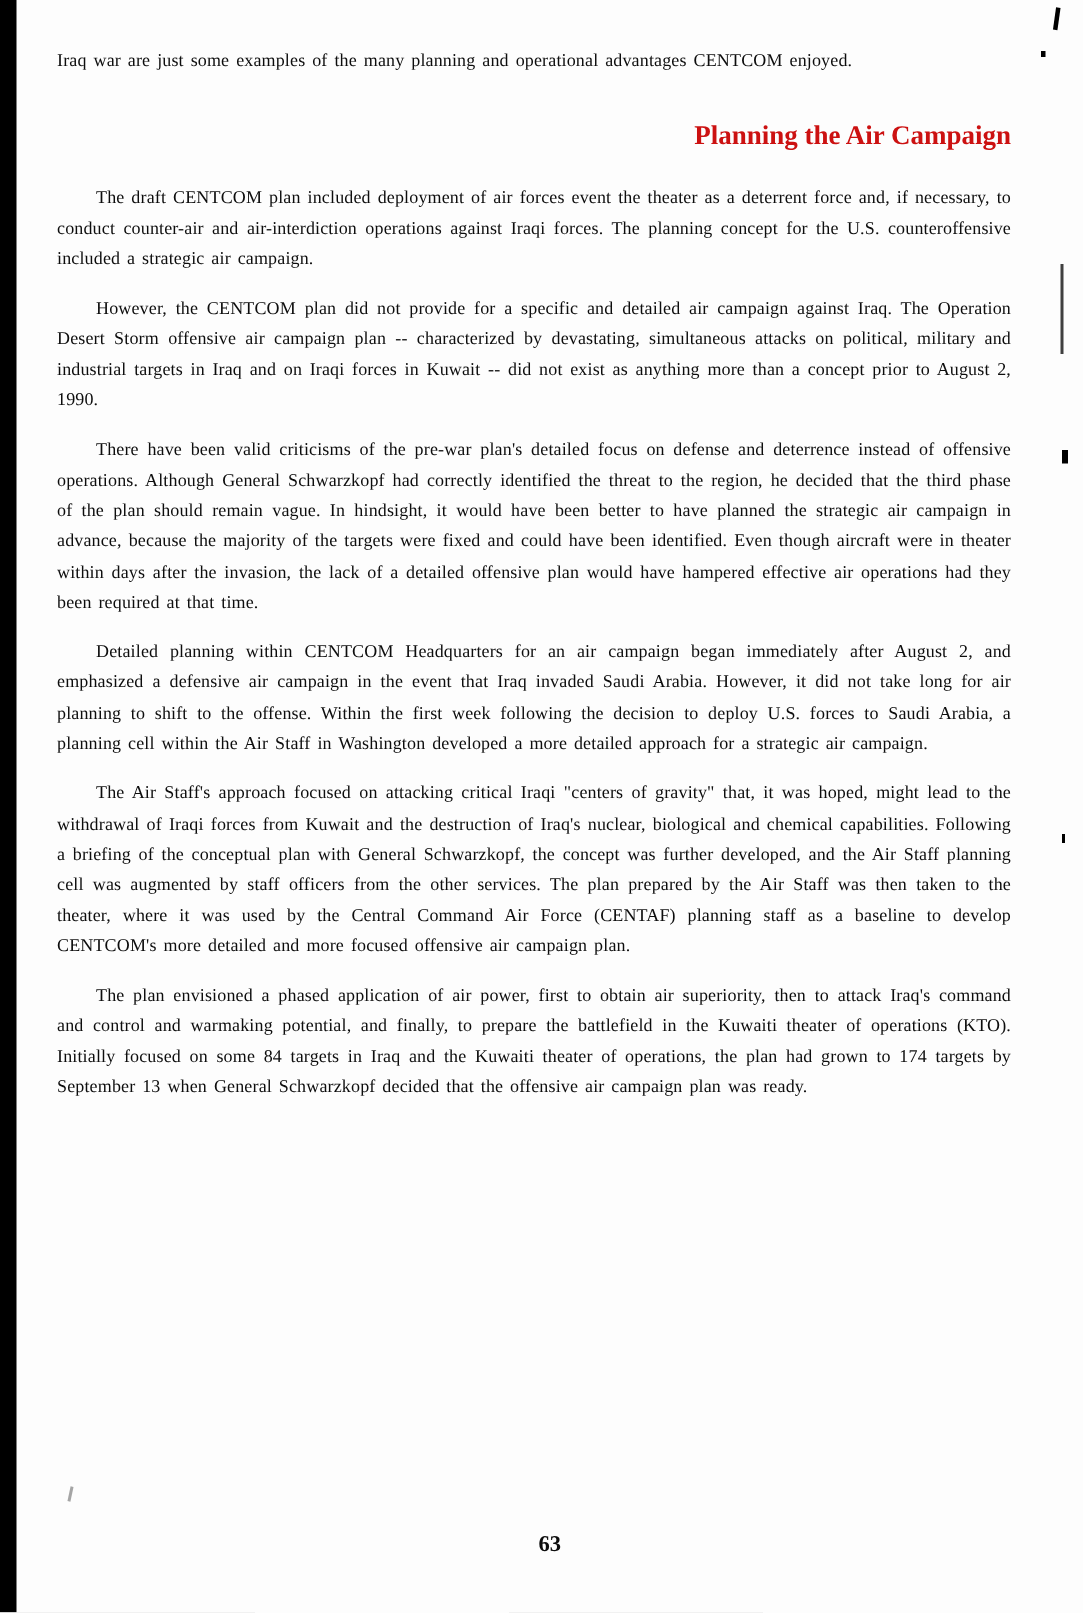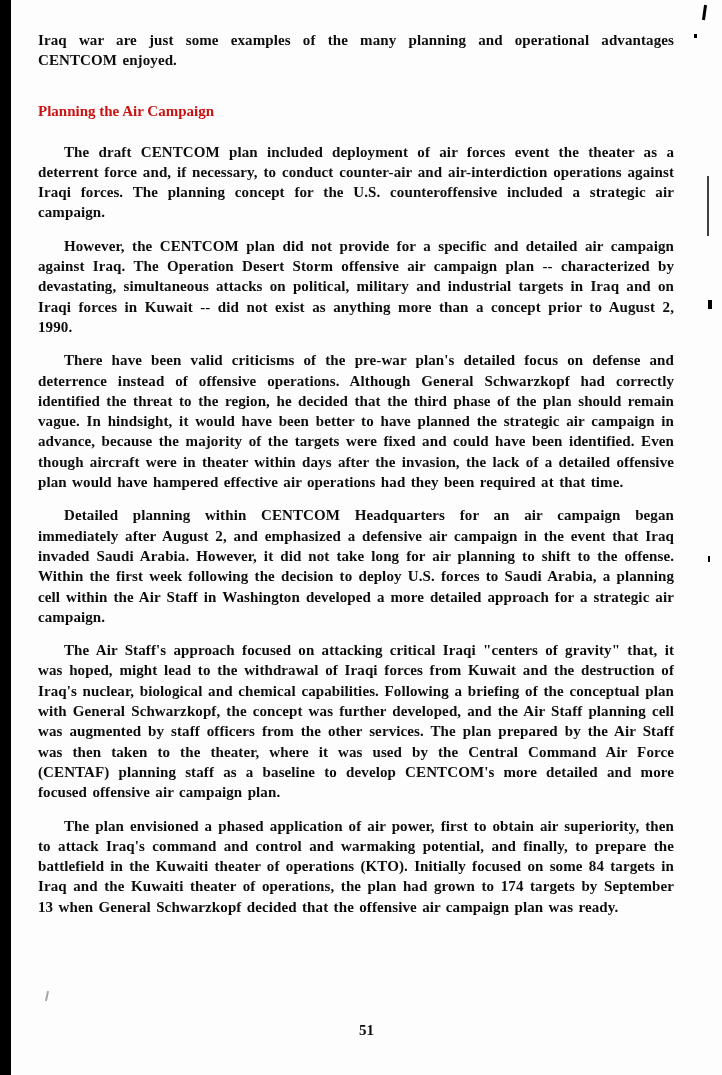--- a/index.html
+++ b/index.html
@@ -35,38 +35,38 @@
   .speck-f { left: 46px; bottom: 74px; width: 2px; height: 10px; opacity: .35; transform: rotate(12deg); }
 
   .text-block {
     position: absolute;
     left: 38px;
     top: 30px;
     width: 636px;
   }
   .para {
     margin: 0 0 13px 0;
-    font-size: 15px;
+    font-size: 12px;
     line-height: 20.3px;
-    font-weight: bold;
+    font-weight: normal;
     text-align: justify;
     text-indent: 26px;
     letter-spacing: 0.1px;
     word-spacing: 1.5px;
   }
   .para.no-indent {
     text-indent: 0;
   }
   .heading {
     margin: 29px 0 20px 0;
-    font-size: 15px;
+    font-size: 18px;
     line-height: 22px;
     font-weight: bold;
     color: var(--heading-color, #cc1111);
-    text-align: left;
+    text-align: right;
   }
   .page-number {
     position: absolute;
     left: 11px;
     right: 0;
     top: 1022px;
     text-align: center;
     font-size: 15px;
     font-weight: bold;
   }
@@ -88,15 +88,15 @@
     <p class="para no-indent">Iraq war are just some examples of the many  planning and operational advantages CENTCOM enjoyed.</p>
     <h2 class="heading">Planning the Air Campaign</h2>
     <p class="para">The draft CENTCOM plan included deployment of air forces event the theater as a deterrent force and, if necessary, to conduct counter-air and air-interdiction operations against Iraqi forces. The planning concept for the U.S. counteroffensive included a strategic air campaign.</p>
     <p class="para">However, the CENTCOM plan did not provide for a specific and detailed air campaign against Iraq. The Operation Desert Storm offensive air campaign plan -- characterized by devastating, simultaneous attacks on political, military and industrial targets in Iraq and on Iraqi forces in Kuwait -- did not exist as anything more than a concept prior to August 2, 1990.</p>
     <p class="para">There have been valid criticisms of the pre-war plan's detailed focus on defense and deterrence instead of offensive operations. Although General Schwarzkopf had correctly identified the threat to the region, he decided that the third phase of the plan should remain vague. In hindsight, it would have been better to have planned the strategic air campaign in advance, because the majority of the targets were fixed and could have been identified. Even though aircraft were in theater within days after the invasion, the lack of a detailed offensive plan would have hampered effective air operations had they been required at that time.</p>
     <p class="para">Detailed planning within CENTCOM Headquarters for an air campaign began immediately after August 2, and emphasized a defensive air campaign in the event that Iraq invaded Saudi Arabia. However, it did not take long for air planning to shift to the offense. Within the first week following the decision to deploy U.S. forces to Saudi Arabia, a planning cell within the Air Staff in Washington developed a more detailed approach for a strategic air campaign.</p>
     <p class="para">The Air Staff's approach focused on attacking critical Iraqi "centers of gravity" that, it was hoped, might lead to the withdrawal of Iraqi forces from Kuwait and the destruction of Iraq's nuclear, biological and chemical capabilities. Following a briefing of the conceptual plan with General Schwarzkopf, the concept was further developed, and the Air Staff planning cell was augmented by staff officers from the other services. The plan prepared by the Air Staff was then taken to the theater, where it was used by the Central Command Air Force (CENTAF) planning staff as a baseline to develop CENTCOM's more detailed and more focused offensive air campaign plan.</p>
     <p class="para">The plan envisioned a phased application of air power, first to obtain air superiority, then to attack Iraq's command and control and warmaking potential, and finally, to prepare the battlefield in the Kuwaiti theater of operations (KTO). Initially focused on some 84 targets in Iraq and the Kuwaiti theater of operations, the plan had grown to 174 targets by September 13 when General Schwarzkopf decided that the offensive air campaign plan was ready.</p>
   </div>
 
-  <div class="page-number">51</div>
+  <div class="page-number">63</div>
 
 </div>
 
 </body></html>

